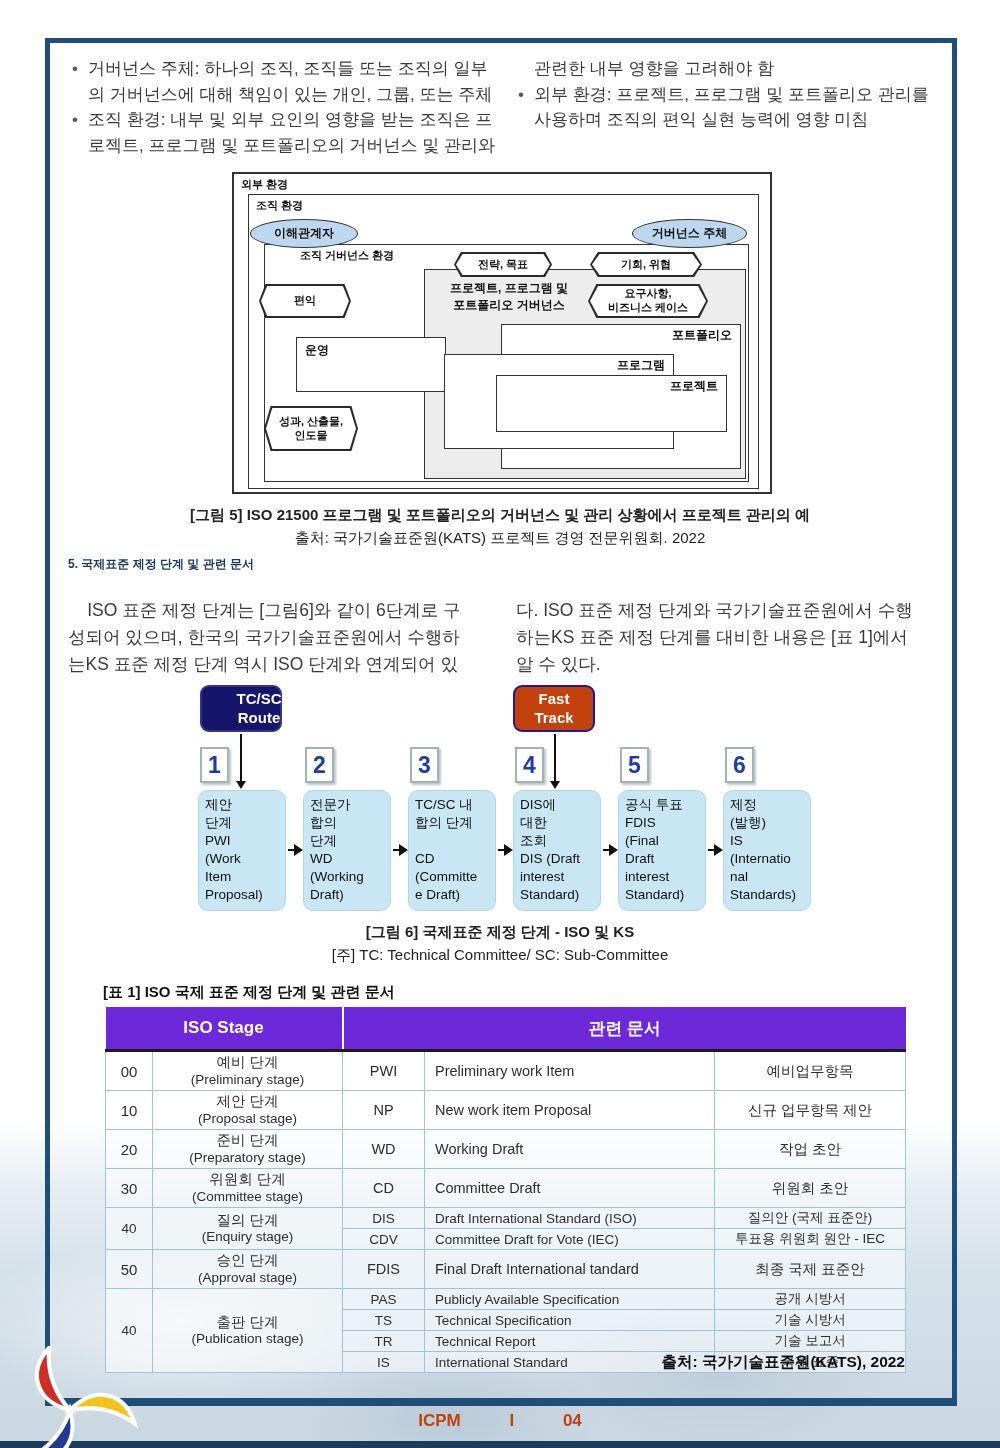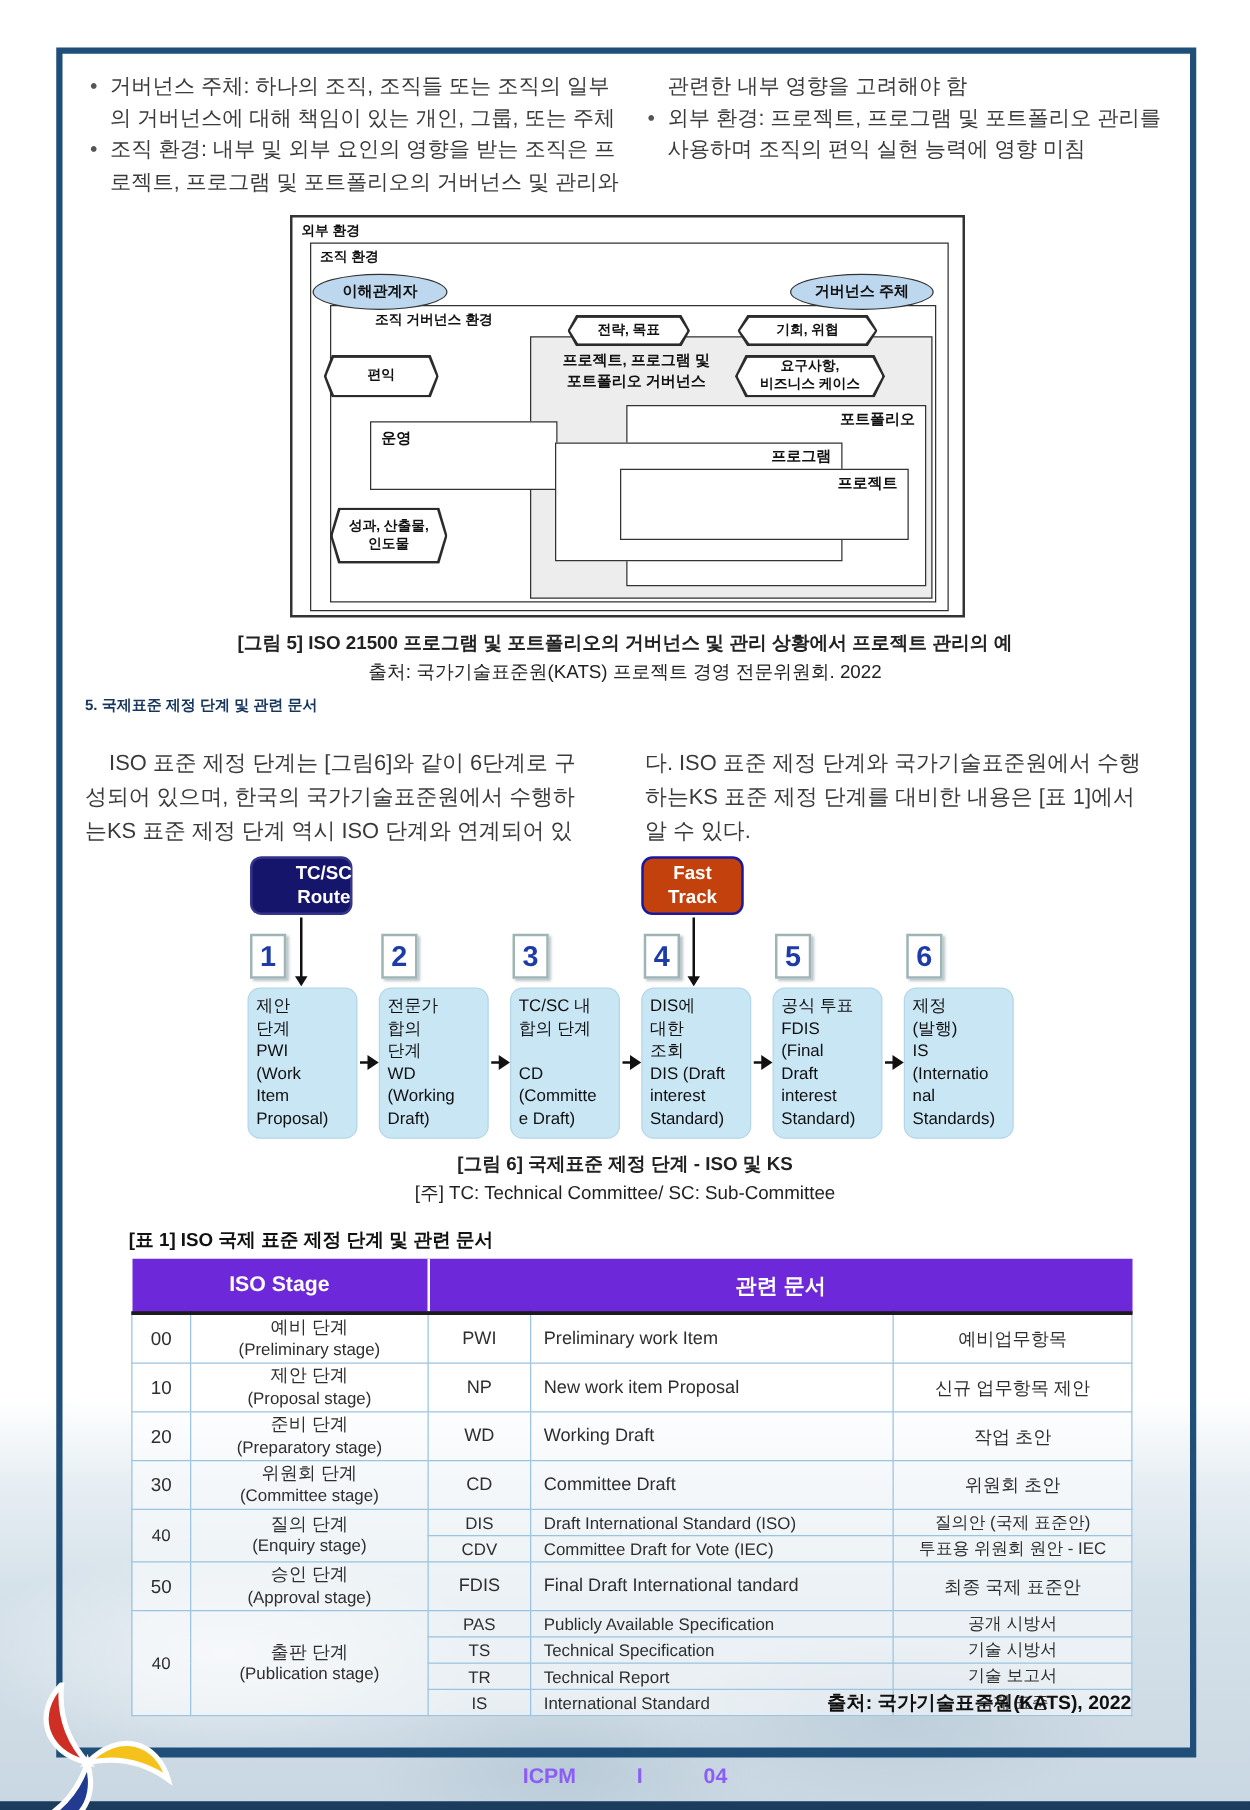--- a/index.html
+++ b/index.html
@@ -76,21 +76,21 @@
   .c-no{font-size:15px;}
   .c-name .ko{display:block;font-size:14.5px;line-height:1.2;}
   .c-name .en{display:block;font-size:13.5px;line-height:1.2;}
   .c-code{font-size:14.5px;}
   .c-endoc{text-align:left !important;padding-left:10px !important;font-size:14.5px;}
   .c-kodoc{font-size:14.5px;}
   .t1-source{position:absolute;left:505px;top:1352px;width:400px;text-align:right;
              font-size:15.5px;font-weight:bold;color:#111;}
   
   .footer{position:absolute;left:0;top:1411px;width:1000px;text-align:center;z-index:3;
-          font-size:17px;font-weight:bold;color:#8b5cf6;}
+          font-size:17px;font-weight:bold;color:#c2410c;}
   .footer span{margin:0 22px;}
   .logo{position:absolute;left:0px;top:1346px;z-index:5;}
 </style>
 </head>
 <body>
 
 <div id="page">
   <div class="map-bg"></div>
   <div class="frame"></div>
   <div class="bottom-strip"></div>

